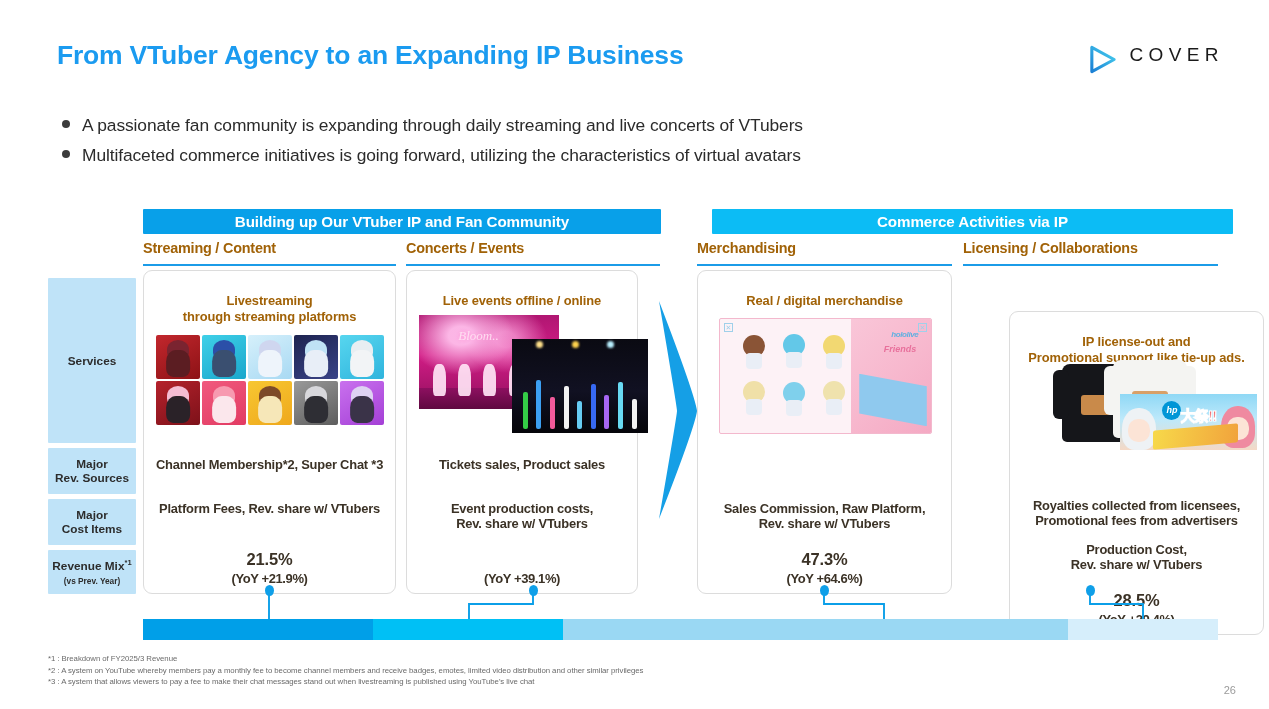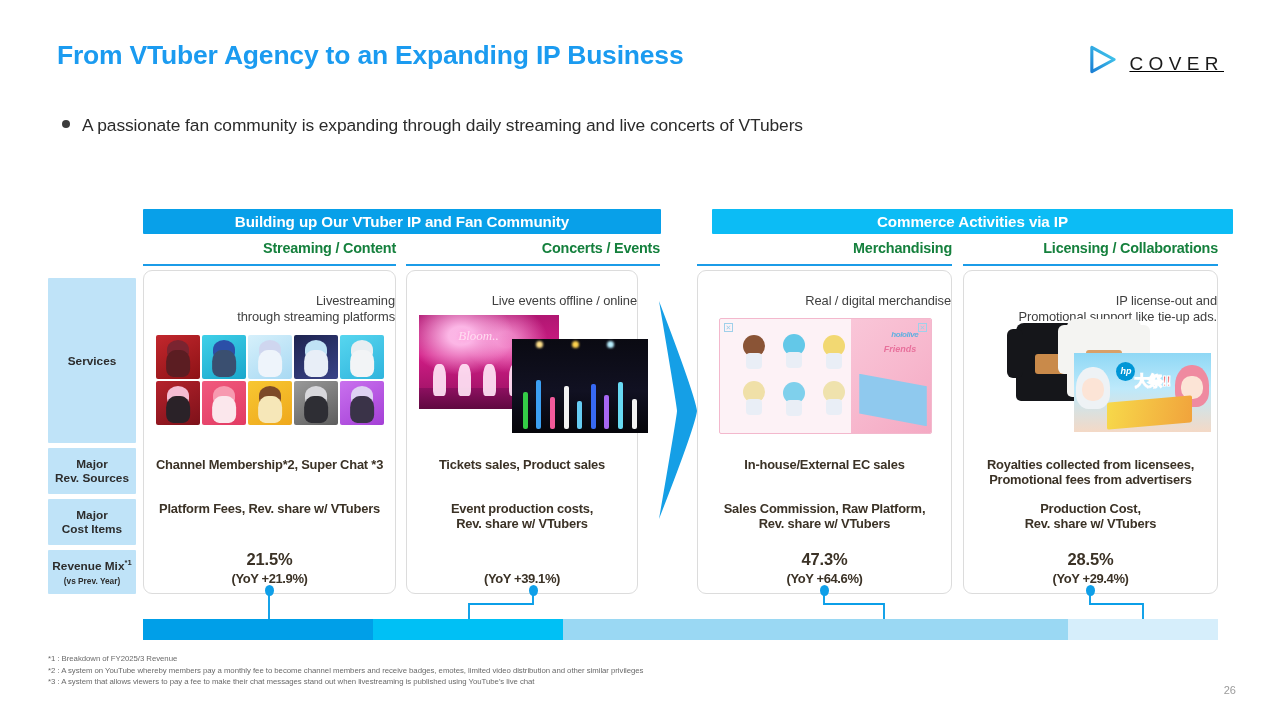--- a/index.html
+++ b/index.html
@@ -12,21 +12,21 @@
   .slide { position: relative; width: 1269px; height: 709px; background: #fff; }
 
   
   .title {
     position: absolute; left: 57px; top: 40px;
     font-size: 26.5px; font-weight: bold; color: #1b9bf0;
     letter-spacing: -0.2px; white-space: nowrap;
   }
 
   
-  .logo { position: absolute; right: 45px; top: 44px; display: flex; align-items: flex-end; gap: 11px; text-decoration: underline; }
+  .logo { position: absolute; right: 45px; top: 44px; display: flex; align-items: flex-start; gap: 11px; }
   .logo-mark { width: 31px; height: 31px; display: block; }
   .logo-text { font-size: 19px; letter-spacing: 5.4px; color: #1a1a1a; font-weight: 500; }
 
   
   .bullets { position: absolute; left: 62px; top: 115px; }
   .bullet-row { display: flex; align-items: baseline; margin-bottom: 9px; }
   .bullet-dot {
     width: 8px; height: 8px; border-radius: 50%;
     background: #3b3b3b; margin-right: 12px; flex: none;
     position: relative; top: -3px;
@@ -39,39 +39,39 @@
     color: #fff; font-size: 15.2px; font-weight: bold;
     display: flex; align-items: center; justify-content: center;
     letter-spacing: -0.1px;
   }
   #sec-bar-left  { left: 143px; top: 209px; width: 518px; background: #08a0e9; }
   #sec-bar-right { left: 697px; top: 209px; width: 521px; background: #0cbcf5; margin-left: 15px; }
 
   
   .col-head {
     position: absolute; top: 240px; height: 26px;
-    text-align: right; font-size: 14.4px; font-weight: bold;
-    color: #15803d; border-bottom: 2.5px solid #1b9ce8;
+    text-align: left; font-size: 14.4px; font-weight: bold;
+    color: #a16207; border-bottom: 2.5px solid #1b9ce8;
     padding-bottom: 16px; letter-spacing: -0.2px;
   }
 
   
   .card {
     position: absolute; top: 270px; height: 324px;
     background: #fff; border: 1px solid #dcdcdc; border-radius: 9px;
   }
   .c1 { left: 143px;  width: 253px; }
   .c2 { left: 406px;  width: 232px; }
   .c3 { left: 697px;  width: 255px; }
-  .c4 { left: 963px;  width: 255px; }
+  .c4 { left: 1009px;  width: 255px; margin-top: 41px; }
 
   .card-head {
     position: absolute; top: 22px; left: 0; right: 0;
-    text-align: right; font-size: 12.9px; font-weight: normal;
-    color: #404040; line-height: 15.5px; letter-spacing: -0.1px;
+    text-align: center; font-size: 12.9px; font-weight: bold;
+    color: #a16207; line-height: 15.5px; letter-spacing: -0.1px;
   }
   .card-rev {
     position: absolute; left: 0; right: 0; top: 186px;
     text-align: center; font-size: 12.9px; font-weight: bold;
     color: #3b3226; line-height: 15px; letter-spacing: -0.2px;
   }
   .card-cost {
     position: absolute; left: 0; right: 0; top: 230px;
     text-align: center; font-size: 12.9px; font-weight: bold;
     color: #3b3226; line-height: 15px; letter-spacing: -0.2px;
@@ -190,21 +190,21 @@
     position: absolute; right: 7%; top: 22%;
     font-size: 9px; font-weight: bold; font-style: italic; color: #e8719c;
   }
   .xbox { position: absolute; width: 9px; height: 9px; border: 1px solid #9fd0ea; color:#9fd0ea; font-size:7px; line-height:7px; text-align:center; }
 
   
   .hoodie { position: absolute; border-radius: 8px 8px 5px 5px; }
   .hoodie .sleeveL, .hoodie .sleeveR { position: absolute; top: 8%; width: 22%; height: 62%; border-radius: 6px; }
   .hoodie .print { position: absolute; left: 26%; top: 40%; width: 48%; height: 26%; border-radius: 3px; }
   .hpad {
-    position: absolute; left: 110px; top: 82px; width: 137px; height: 79px;
+    position: absolute; left: 110px; top: 82px; width: 137px; height: 56px;
     background: linear-gradient(#8fd8f5 0%, #bde9fb 45%, #f4d9c6 100%);
     overflow: hidden;
   }
   .hpad .hpcircle {
     position: absolute; left: 31%; top: 12%; width: 19px; height: 19px;
     border-radius: 50%; background: #0096d6; color: #fff;
     font-size: 9px; font-style: italic; font-weight: bold;
     text-align: center; line-height: 19px;
   }
   .hpad .kanji {
@@ -238,20 +238,24 @@
         </defs>
       <path d="M5 3.5 L5 28.5 L28 16 Z" fill="none" stroke="url(#lg)" stroke-width="3.2" stroke-linejoin="round"></path>
     </svg>
     <span class="logo-text">COVER</span>
   </div>
 
   <div class="bullets">
     <div class="bullet-row">
       <span class="bullet-dot"></span>
       <span class="bullet-text">A passionate fan community is expanding through daily streaming and live concerts of VTubers</span>
+    </div>
+    <div class="bullet-row">
+      <span class="bullet-dot"></span>
+      <span class="bullet-text">Multifaceted commerce initiatives is going forward, utilizing the characteristics of virtual avatars</span>
     </div>
   </div>
 
   <div class="sec-bar" id="sec-bar-left">Building up Our VTuber IP and Fan Community</div>
   <div class="sec-bar" id="sec-bar-right">Commerce Activities via IP</div>
 
   <div class="col-head" style="left:143px; width:253px;">Streaming / Content</div>
   <div class="col-head" style="left:406px; width:254px;">Concerts / Events</div>
   <div class="col-head" style="left:697px; width:255px;">Merchandising</div>
   <div class="col-head" style="left:963px; width:255px;">Licensing / Collaborations</div>
@@ -395,21 +399,20 @@
         </div>
       <div class="chibi" style="left:29%; top:55%;">
           <div class="head" style="background:#7fd0ec"></div>
           <div class="body"></div>
         </div>
       <div class="chibi" style="left:48%; top:54%;">
           <div class="head" style="background:#efe2ad"></div>
           <div class="body"></div>
         </div>
     </div>
-    <div class="card-rev">In-house/External EC sales</div>
     <div class="card-cost">
       <div>Sales Commission, Raw Platform,</div>
       <div>Rev. share w/ VTubers</div>
     </div>
     <div class="card-pct">47.3%</div>
     <div class="card-yoy">(YoY +64.6%)</div>
   </div>
 
   <div class="card c4">
     <div class="card-head">

